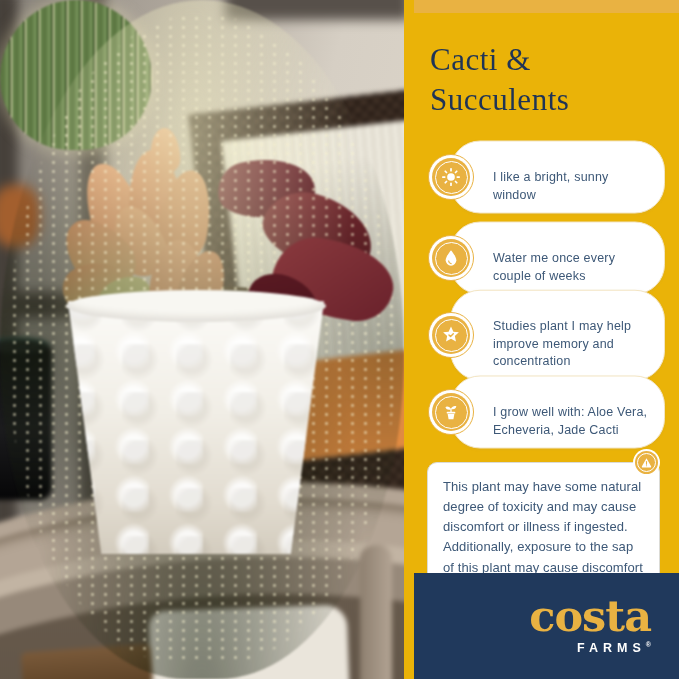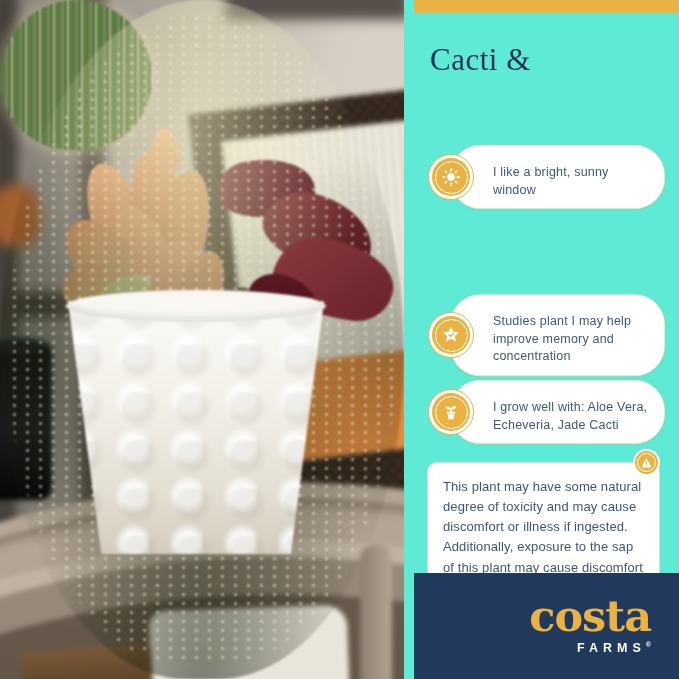--- a/index.html
+++ b/index.html
@@ -74,28 +74,28 @@
        background:
          radial-gradient(ellipse at 48% 20%,rgba(248,244,200,.55),rgba(0,0,0,0) 55%),
          radial-gradient(ellipse at 50% 108%,rgba(18,28,10,.55),rgba(0,0,0,0) 60%),
          radial-gradient(ellipse at 6% 52%,rgba(25,35,15,.40),rgba(0,0,0,0) 40%),
          radial-gradient(ellipse at 96% 52%,rgba(25,35,15,.35),rgba(0,0,0,0) 40%);}
   .cactus::after{content:"";position:absolute;inset:2%;border-radius:inherit;
        background-image:radial-gradient(circle at 50% 50%,rgba(246,241,206,.9) 0 .8px,rgba(0,0,0,0) 1.6px);
        background-size:13px 9px;filter:blur(.3px);}
 
   
-  .panel{position:absolute;left:404px;top:0;width:275px;height:679px;background:#5eead4;}
+  .panel{position:absolute;left:404px;top:0;width:275px;height:679px;background:#eab308;}
   .gold-bar{position:absolute;left:10px;right:0;top:0;height:13px;background:#E9B242;}
   .title{position:absolute;left:26px;top:40px;margin:0;font-family:"Liberation Serif",serif;
          font-weight:500;font-size:31px;line-height:1.3;color:#1F3456;letter-spacing:.5px;}
   .row{position:absolute;left:24px;width:237px;}
   .pill{position:absolute;left:22px;right:0;top:50%;transform:translateY(-50%);
         background:#fff;border:1px solid #F3E5C3;border-radius:30px;
-        padding:18px 12px 9px 42px;box-sizing:border-box;display:flex;align-items:center;
+        padding:27px 12px 9px 42px;box-sizing:border-box;display:flex;align-items:center;
         min-height:48px;box-shadow:0 1px 2px rgba(180,160,110,.12);}
   .pill-text{font-size:12.5px;line-height:1.4;color:#3D5877;letter-spacing:.2px;}
   .icon-outer{position:absolute;left:0;top:50%;transform:translateY(-50%);width:46px;height:46px;
         border:1.5px solid #E9B242;border-radius:50%;background:#fff;box-sizing:border-box;
         display:flex;align-items:center;justify-content:center;z-index:2;}
   .icon-disc{width:38px;height:38px;border-radius:50%;background:#E9B242;position:relative;
         display:flex;align-items:center;justify-content:center;}
   .icon-disc::before{content:"";position:absolute;inset:2.5px;border:1.4px solid #fff;border-radius:50%;}
   .icon-disc svg{position:relative;z-index:1;}
 
@@ -167,21 +167,21 @@
       <div class="bleaf" style="left:248px;top:276px;width:72px;height:46px;transform:rotate(20deg);border-radius:45% 55% 40% 60% / 55% 60% 40% 45%;background:linear-gradient(150deg,#5c1b24,#47121a);"></div>
 
       <div class="abs pot-body"></div>
       <div class="abs pot-rim"></div>
     </div>
   </div>
 
   <div class="panel">
     <div class="gold-bar"></div>
 
-    <h1 class="title"><span>Cacti &amp;</span><br></h1>
+    <h1 class="title"><span>Cacti &amp;</span><br><span>Succulents</span></h1>
 
     <div class="row" style="top:152px;height:50px;">
       <div class="pill">
         <span class="pill-text">I like a bright, sunny window</span>
       </div>
       <div class="icon-outer">
         <div class="icon-disc">
           <svg width="20" height="20" viewBox="0 0 24 24" fill="none">
             <circle cx="12" cy="12" r="4.6" fill="#fff"></circle>
             <g stroke="#fff" stroke-width="2.1" stroke-linecap="round">
@@ -192,20 +192,33 @@
               <line x1="5.1" y1="5.1" x2="6.6" y2="6.6"></line>
                 <line x1="17.4" y1="17.4" x2="18.9" y2="18.9"></line>
               <line x1="5.1" y1="18.9" x2="6.6" y2="17.4"></line>
                 <line x1="17.4" y1="6.6" x2="18.9" y2="5.1"></line>
             </g>
           </svg>
         </div>
       </div>
     </div>
 
+    <div class="row" style="top:227px;height:62px;">
+      <div class="pill">
+        <span class="pill-text">Water me once every couple of weeks</span>
+      </div>
+      <div class="icon-outer">
+        <div class="icon-disc">
+          <svg width="20" height="20" viewBox="0 0 24 24" fill="none">
+            <path d="M12 2.6 C12 2.6 5.6 10.2 5.6 14.8 a6.4 6.4 0 0 0 12.8 0 C18.4 10.2 12 2.6 12 2.6 Z" fill="#fff"></path>
+            <path d="M9.2 15.6 a3.4 3.4 0 0 0 2.9 3.1" stroke="#E9B242" stroke-width="1.5" stroke-linecap="round"></path>
+          </svg>
+        </div>
+      </div>
+    </div>
 
     <div class="row" style="top:304px;height:62px;">
       <div class="pill">
         <span class="pill-text">Studies plant I may help improve memory and concentration</span>
       </div>
       <div class="icon-outer">
         <div class="icon-disc">
           <svg width="22" height="22" viewBox="0 0 24 24" fill="none">
             <path d="M12 2.8 l2.6 5.6 6 .7 -4.4 4.1 1.2 5.9 -5.4 -3 -5.4 3 1.2 -5.9 -4.4 -4.1 6 -.7 Z" fill="#fff"></path>
             <path d="M9.8 12 l1.7 1.7 3 -3.1" stroke="#E9B242" stroke-width="1.5" stroke-linecap="round" stroke-linejoin="round"></path>

